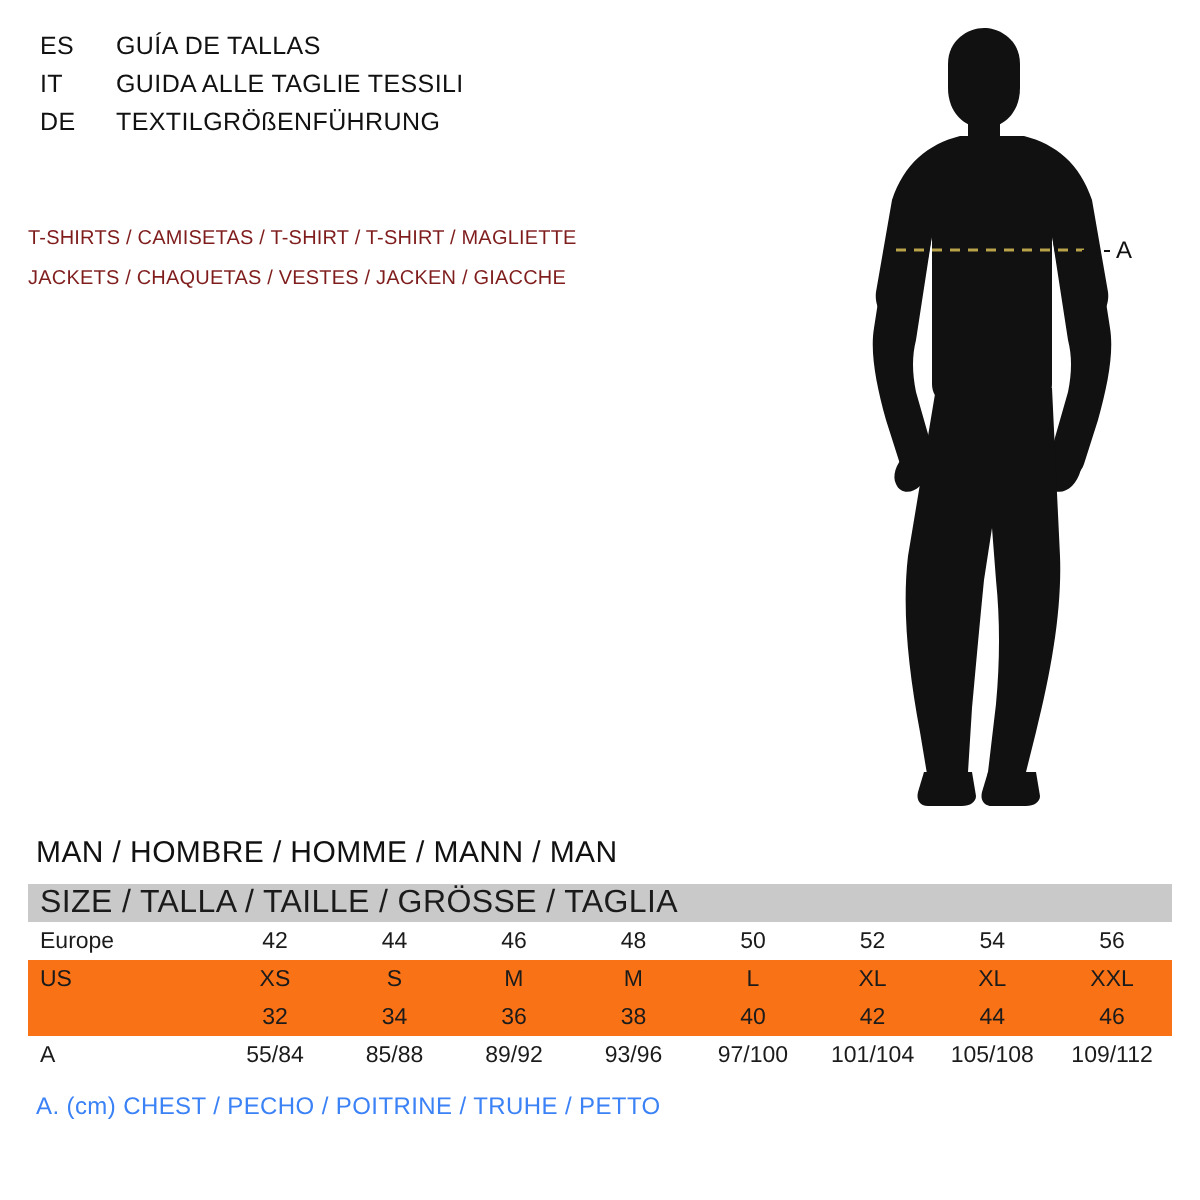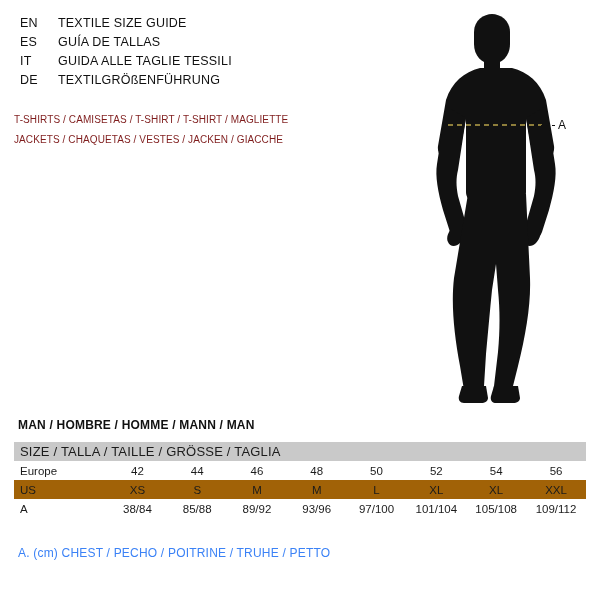--- a/index.html
+++ b/index.html
@@ -86,22 +86,22 @@
     left: 131px;
     width: 14px;
     border-top: 1.5px dashed #111;
   }
 
   
   .man-heading {
     position: absolute;
     top: 418px;
     left: 18px;
-    font-size: 12px;
-    font-weight: bold;
+    font-size: 15px;
+    font-weight: normal;
     letter-spacing: 0.2px;
     color: #111;
   }
 
   table.size-table {
     position: absolute;
     top: 442px;
     left: 14px;
     width: 572px;
     border-collapse: collapse;
@@ -109,25 +109,25 @@
     color: #1b1b1b;
   }
   table.size-table td {
     padding: 0;
     height: 19px;
     vertical-align: middle;
     white-space: nowrap;
   }
   tr.row-head td {
     background: #c9c9c9;
-    font-size: 13px;
+    font-size: 16px;
     letter-spacing: 0.2px;
   }
   tr.row-shade td {
-    background: #a16207;
+    background: #f97316;
   }
   tr.row-plain td {
     background: #ffffff;
     margin-top: 36px;
   }
   .cell-label {
     width: 88px;
     padding-left: 6px !important;
     text-align: left;
   }
@@ -148,24 +148,20 @@
     color: #3b82f6;
     letter-spacing: 0.2px;
   }
 </style>
 </head>
 <body>
 
 <div class="page">
 
   <div class="legend">
-    <div class="legend-row">
-      <span class="legend-code">EN</span>
-      <span class="legend-text">TEXTILE SIZE GUIDE</span>
-    </div>
     <div class="legend-row">
       <span class="legend-code">ES</span>
       <span class="legend-text">GUÍA DE TALLAS</span>
     </div>
     <div class="legend-row">
       <span class="legend-code">IT</span>
       <span class="legend-text">GUIDA ALLE TAGLIE TESSILI</span>
     </div>
     <div class="legend-row">
       <span class="legend-code">DE</span>
@@ -231,24 +227,35 @@
         <td class="cell-val">XS</td>
         <td class="cell-val">S</td>
         <td class="cell-val">M</td>
         <td class="cell-val">M</td>
         <td class="cell-val">L</td>
         <td class="cell-val">XL</td>
         <td class="cell-val">XL</td>
         <td class="cell-val">XXL</td>
       </tr>
 
+      <tr class="row-shade">
+        <td class="cell-label"></td>
+        <td class="cell-val">32</td>
+        <td class="cell-val">34</td>
+        <td class="cell-val">36</td>
+        <td class="cell-val">38</td>
+        <td class="cell-val">40</td>
+        <td class="cell-val">42</td>
+        <td class="cell-val">44</td>
+        <td class="cell-val">46</td>
+      </tr>
 
       <tr class="row-plain">
         <td class="cell-label">A</td>
-        <td class="cell-val">38/84</td>
+        <td class="cell-val">55/84</td>
         <td class="cell-val">85/88</td>
         <td class="cell-val">89/92</td>
         <td class="cell-val">93/96</td>
         <td class="cell-val">97/100</td>
         <td class="cell-val">101/104</td>
         <td class="cell-val">105/108</td>
         <td class="cell-val">109/112</td>
       </tr>
     </tbody>
   </table>

